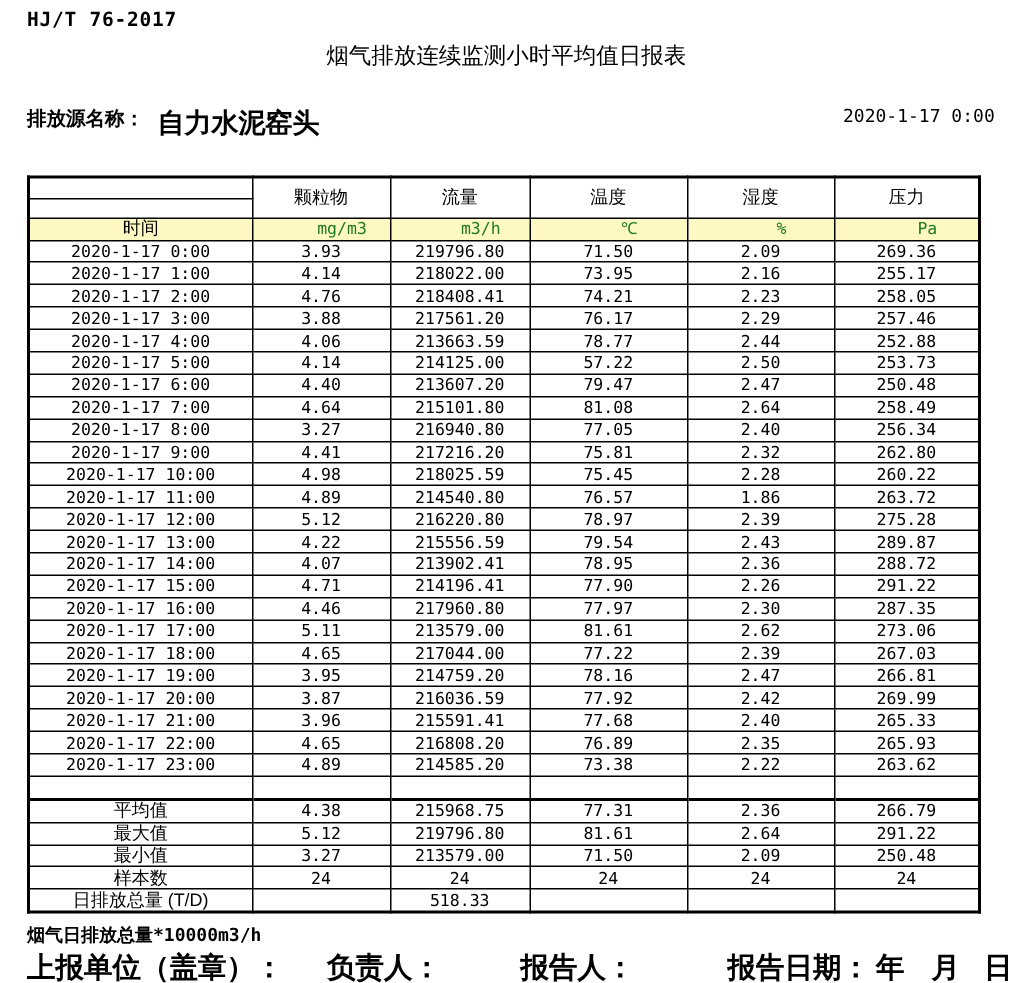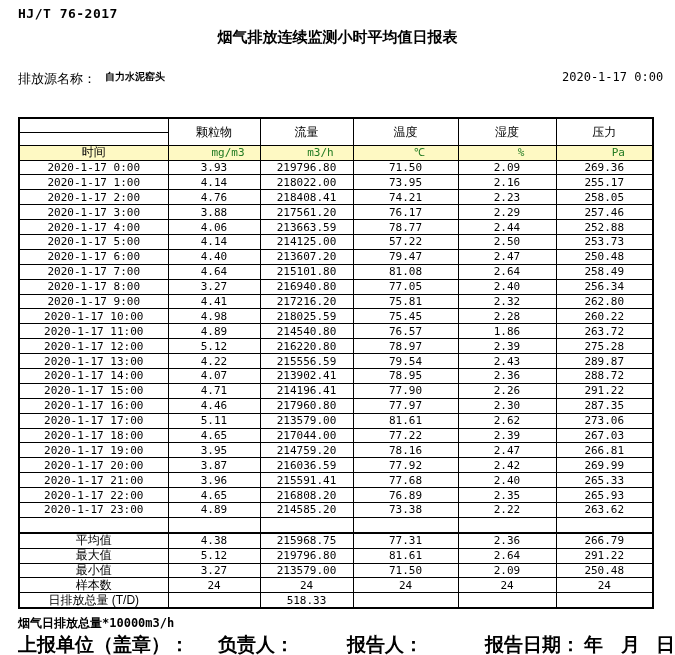--- a/index.html
+++ b/index.html
@@ -5,39 +5,39 @@
   html,body { margin:0; padding:0; background:#fff; }
   body {
     position:relative; width:675px; height:655px;
     font-family:"DejaVu Sans Mono","Liberation Sans",sans-serif;
     color:#000;
   }
   .abs { position:absolute; white-space:nowrap;text-align:right; }
 
   
   .standard { left:18px; top:6px; font-weight:bold; font-size:13px; letter-spacing:0.5px; }
-  .title { left:0; right:0; top:28px; text-align:center; font-weight:bold; font-size:15px; }
-  .source-label { left:18px; top:70px; font-weight:normal; font-size:13px; }
-  .source-name { left:105px; top:70px; font-weight:bold; font-size:10px; }
+  .title { left:0; right:0; top:28px; text-align:center; font-weight:normal; font-size:15px; }
+  .source-label { left:18px; top:70px; font-weight:bold; font-size:13px; }
+  .source-name { left:105px; top:70px; font-weight:bold; font-size:18px; }
   .header-date { left:562px; top:70px; font-size:12px; }
 
   
   table.report {
     position:absolute; left:18px; top:117px; width:634px;
     border-collapse:collapse; table-layout:fixed;
     border:2px solid #000;
   }
   td {
     border:1px solid #000; padding:0; margin:0;
     text-align:center; vertical-align:middle;
     font-size:11px; line-height:13px; height:13.9px;
     overflow:hidden; white-space:nowrap;
   }
   tr.hdr td { height:12.5px; }
-  td.colname { font-size:12px; font-family:Liberation Sans, sans-serif; }
+  td.colname { font-size:12px; font-family:Liberation Mono, monospace; }
   tr.green td { background:#fef9c3; height:13.5px; }
   tr.green td.unit { color:#217a21;padding-left:28px; }
   tr.green td.time-head { font-size:12px; font-family:"Liberation Sans",sans-serif; }
   td.c-time { font-size:11px; }
   tr.spacer-row td { height:13.9px; }
   tr.first-summary td { border-top:2px solid #000; }
   td.c-label { font-size:12px; font-family:"Liberation Sans",sans-serif; }
 
   
   .note { left:18px; top:615px; font-weight:bold; font-size:12px; }

